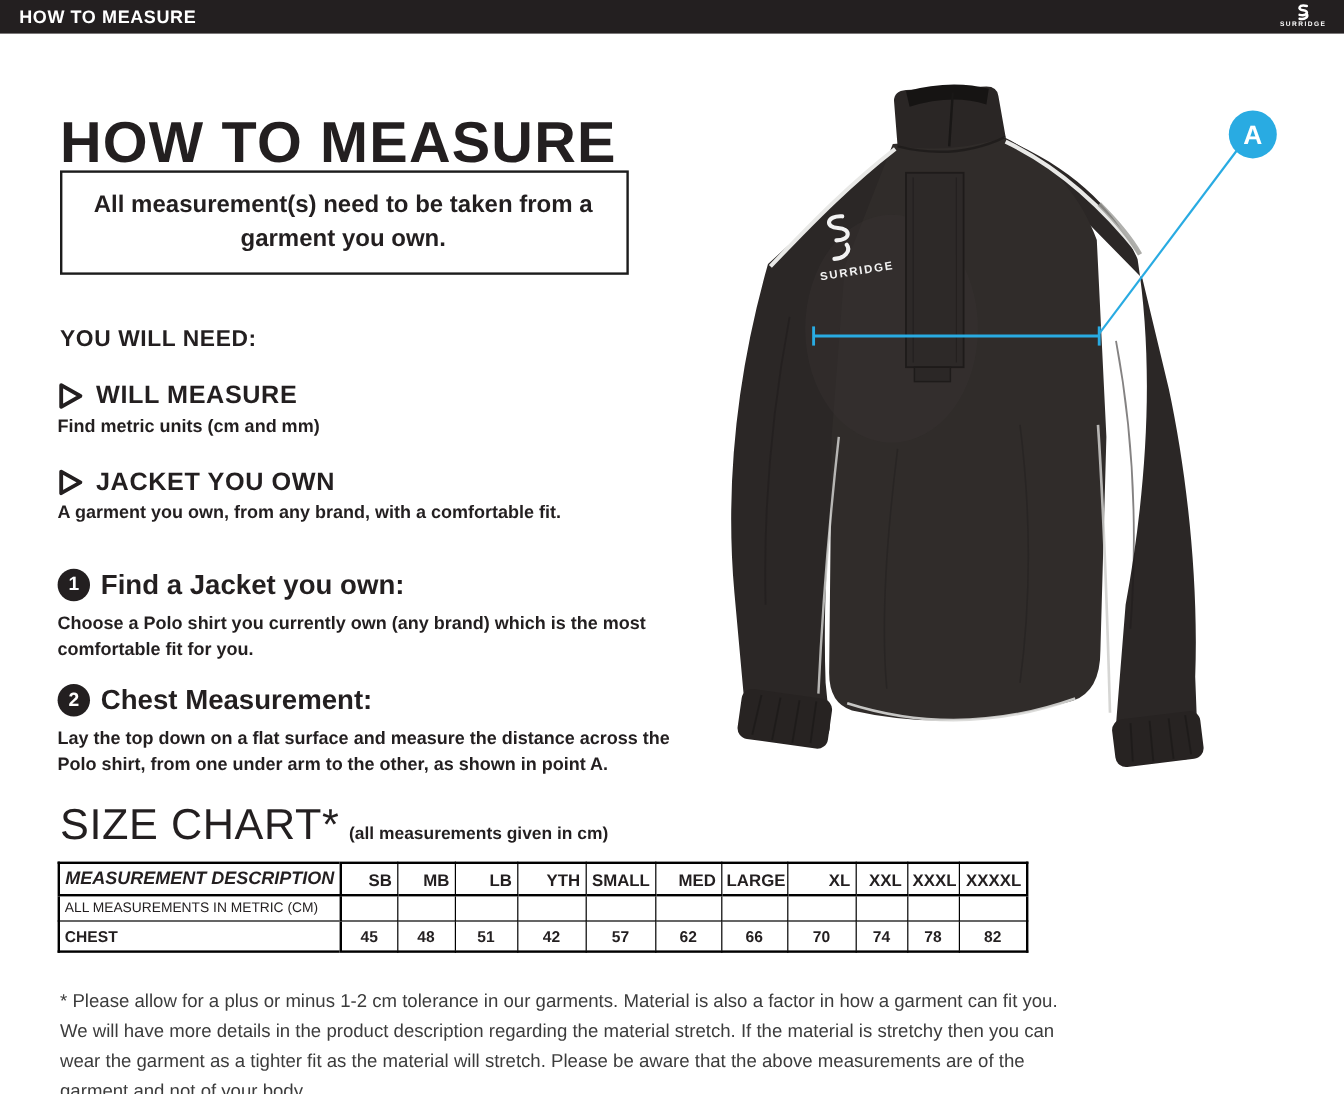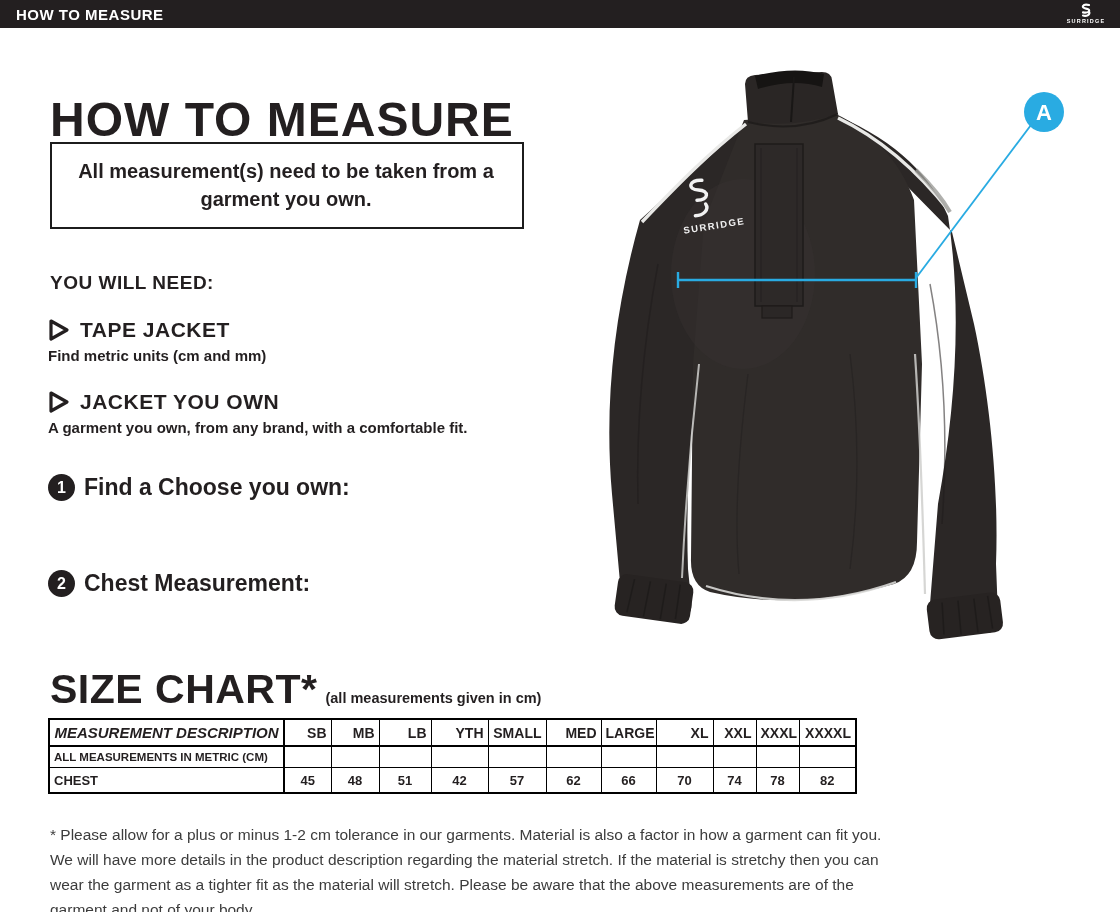--- a/index.html
+++ b/index.html
@@ -57,38 +57,38 @@
   .step-num{
     width:27px;height:27px;border-radius:50%;background:#231f20;color:#fff;
     display:flex;align-items:center;justify-content:center;
     font-size:16px;font-weight:bold;flex:0 0 27px;
   }
   .step-title{font-size:23px;font-weight:bold;}
   .step-desc{font-size:15px;font-weight:bold;line-height:22px;margin-top:8px;}
   .sizechart-heading{
     position:absolute;left:50px;top:666px;display:flex;align-items:baseline;gap:8px;
   }
-  .sizechart-title{font-size:41px;font-weight:bold;letter-spacing:.5px;}
+  .sizechart-title{font-size:36px;font-weight:normal;letter-spacing:.5px;}
   .sizechart-sub{font-size:14.5px;font-weight:bold;}
   
   .size-table-wrap{position:absolute;left:48px;top:718px;}
   table.size-table{
     border-collapse:collapse;table-layout:fixed;width:807px;
     border:2px solid #000;
   }
   table.size-table th,table.size-table td{
     border:1px solid #000;overflow:hidden;white-space:nowrap;
     padding:0 4px;background:#fff;
   }
   table.size-table thead th{
     height:25px;font-size:14px;font-weight:bold;text-align:right;
     border-bottom:2px solid #000;
   }
   table.size-table thead th:first-child{text-align:center;font-size:15px;border-right:2px solid #000;font-style:italic;}
-  tr.metric-row td{height:20px;font-size:11.5px;font-weight:bold;text-align:left;margin-top:31px;}
+  tr.metric-row td{height:20px;font-size:11.5px;font-weight:normal;text-align:left;margin-top:31px;}
   tr.metric-row td:first-child{border-right:2px solid #000;}
   tr.chest-row td{height:24px;font-size:13px;text-align:center;font-weight:bold;margin-left:32px;}
   tr.chest-row td:first-child{text-align:left;border-right:2px solid #000;}
   
   .footnote{
     position:absolute;left:50px;top:806px;width:858px;
     font-size:15.5px;line-height:25px;color:#3c3c3c;font-weight:normal;
   }
   
   .diagram{position:absolute;left:598px;top:64px;width:472px;height:615px;}
@@ -116,49 +116,51 @@
 
 <h2 class="need-heading">YOU WILL NEED:</h2>
 
 <div class="need-item" id="need-item-0">
   <div class="need-item-label">
     <span class="tri-icon">
       <svg width="22" height="24" viewBox="0 0 22 24">
           <polygon points="3,3 19,12 3,21" fill="#ffffff" stroke="#231f20" stroke-width="3.2" stroke-linejoin="round"></polygon>
         </svg>
     </span>
-    <span>TAPE JACKET</span>
+    <span>WILL MEASURE</span>
   </div>
   <div class="need-item-desc">Find metric units (cm and mm)</div>
 </div>
 
 <div class="need-item" id="need-item-1">
   <div class="need-item-label">
     <span class="tri-icon">
       <svg width="22" height="24" viewBox="0 0 22 24">
           <polygon points="3,3 19,12 3,21" fill="#ffffff" stroke="#231f20" stroke-width="3.2" stroke-linejoin="round"></polygon>
         </svg>
     </span>
     <span>JACKET YOU OWN</span>
   </div>
   <div class="need-item-desc">A garment you own, from any brand, with a comfortable fit.</div>
 </div>
 
 <div class="step" id="step-0">
   <div class="step-head">
     <div class="step-num">1</div>
-    <div class="step-title">Find a Choose you own:</div>
-  </div>
+    <div class="step-title">Find a Jacket you own:</div>
+  </div>
+  <div class="step-desc">Choose a Polo shirt you currently own (any brand) which is the most comfortable fit for you.</div>
 </div>
 
 <div class="step" id="step-1">
   <div class="step-head">
     <div class="step-num">2</div>
     <div class="step-title">Chest Measurement:</div>
   </div>
+  <div class="step-desc">Lay the top down on a flat surface and measure the distance across the Polo shirt, from one under arm to the other, as shown in point A.</div>
 </div>
 
 <div class="sizechart-heading">
   <span class="sizechart-title">SIZE CHART*</span>
   <span class="sizechart-sub">(all measurements given in cm)</span>
 </div>
 
 <div class="size-table-wrap">
   <table class="size-table">
     <colgroup>

